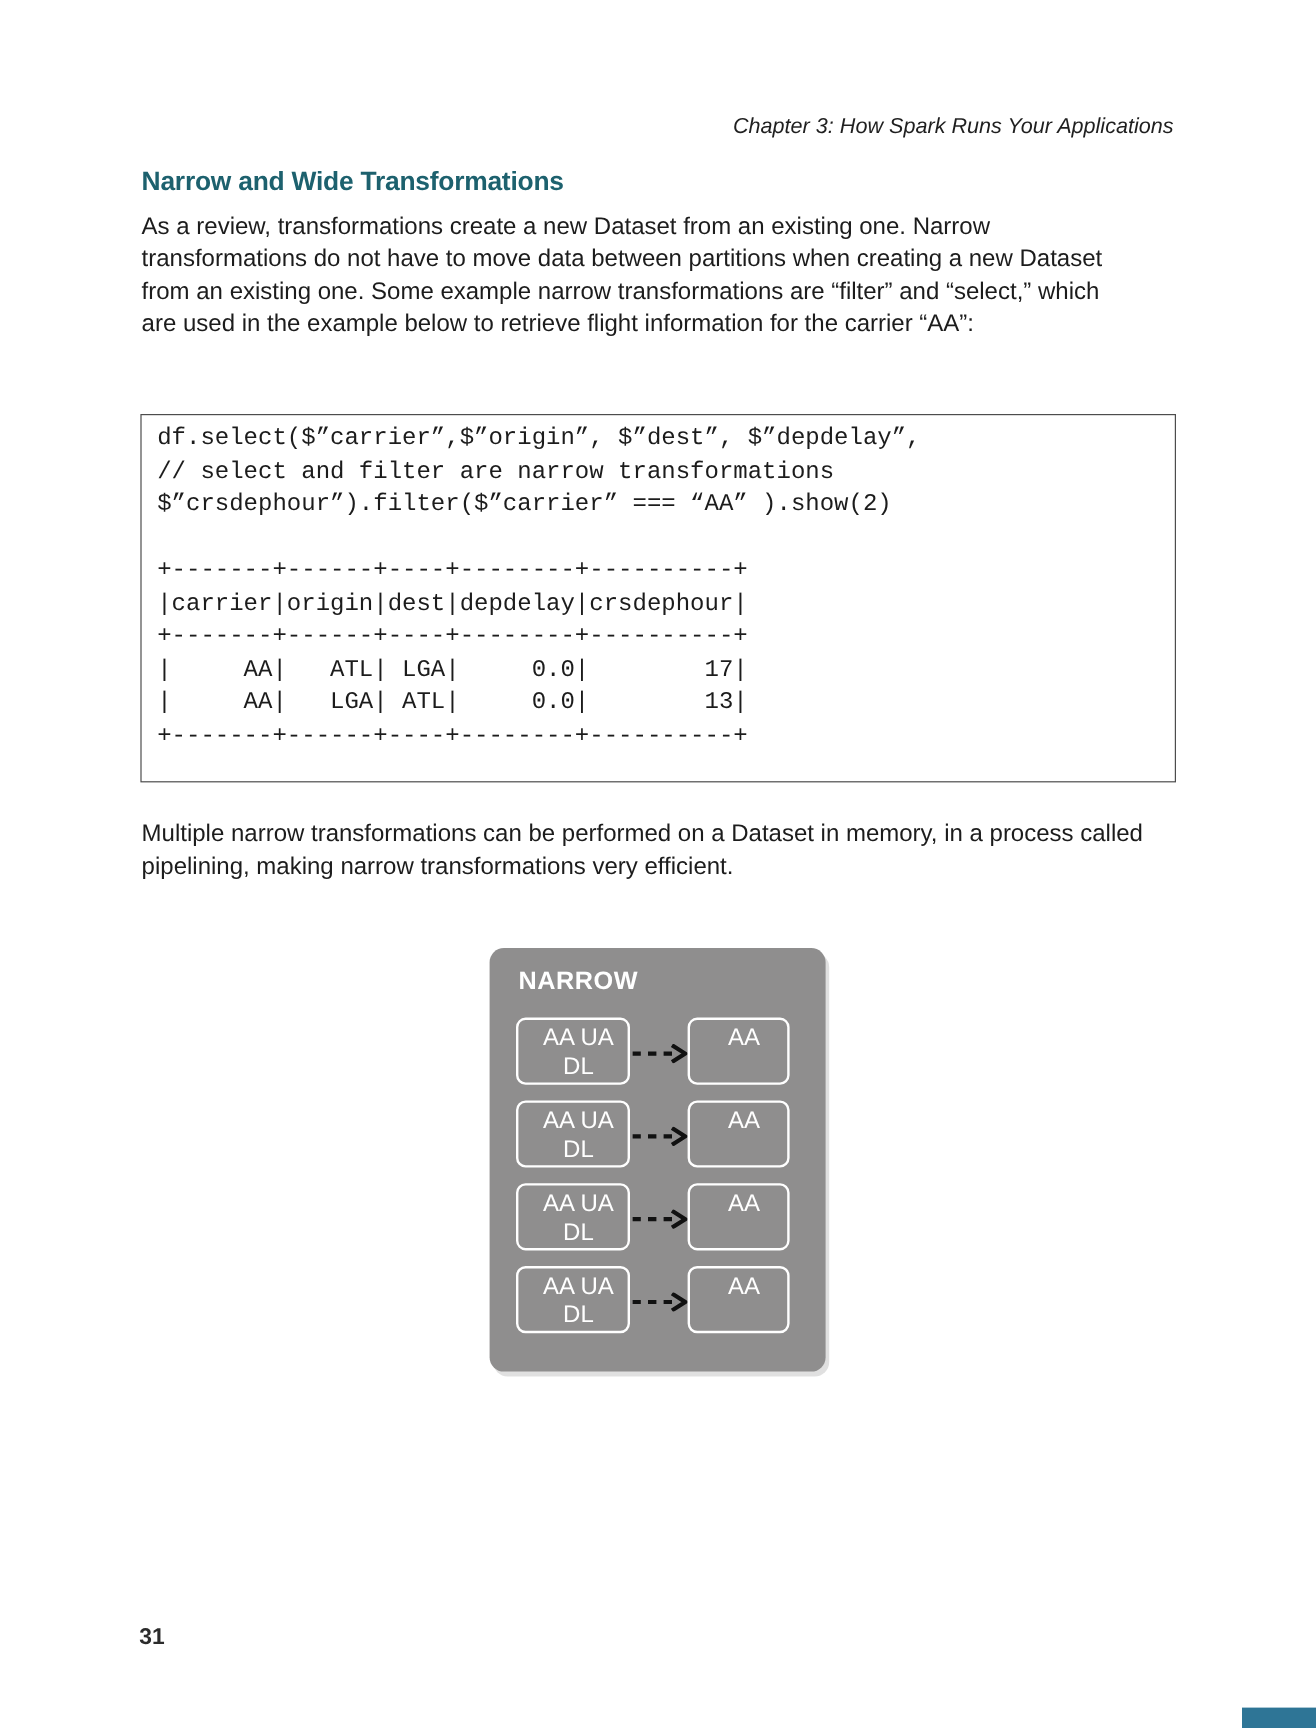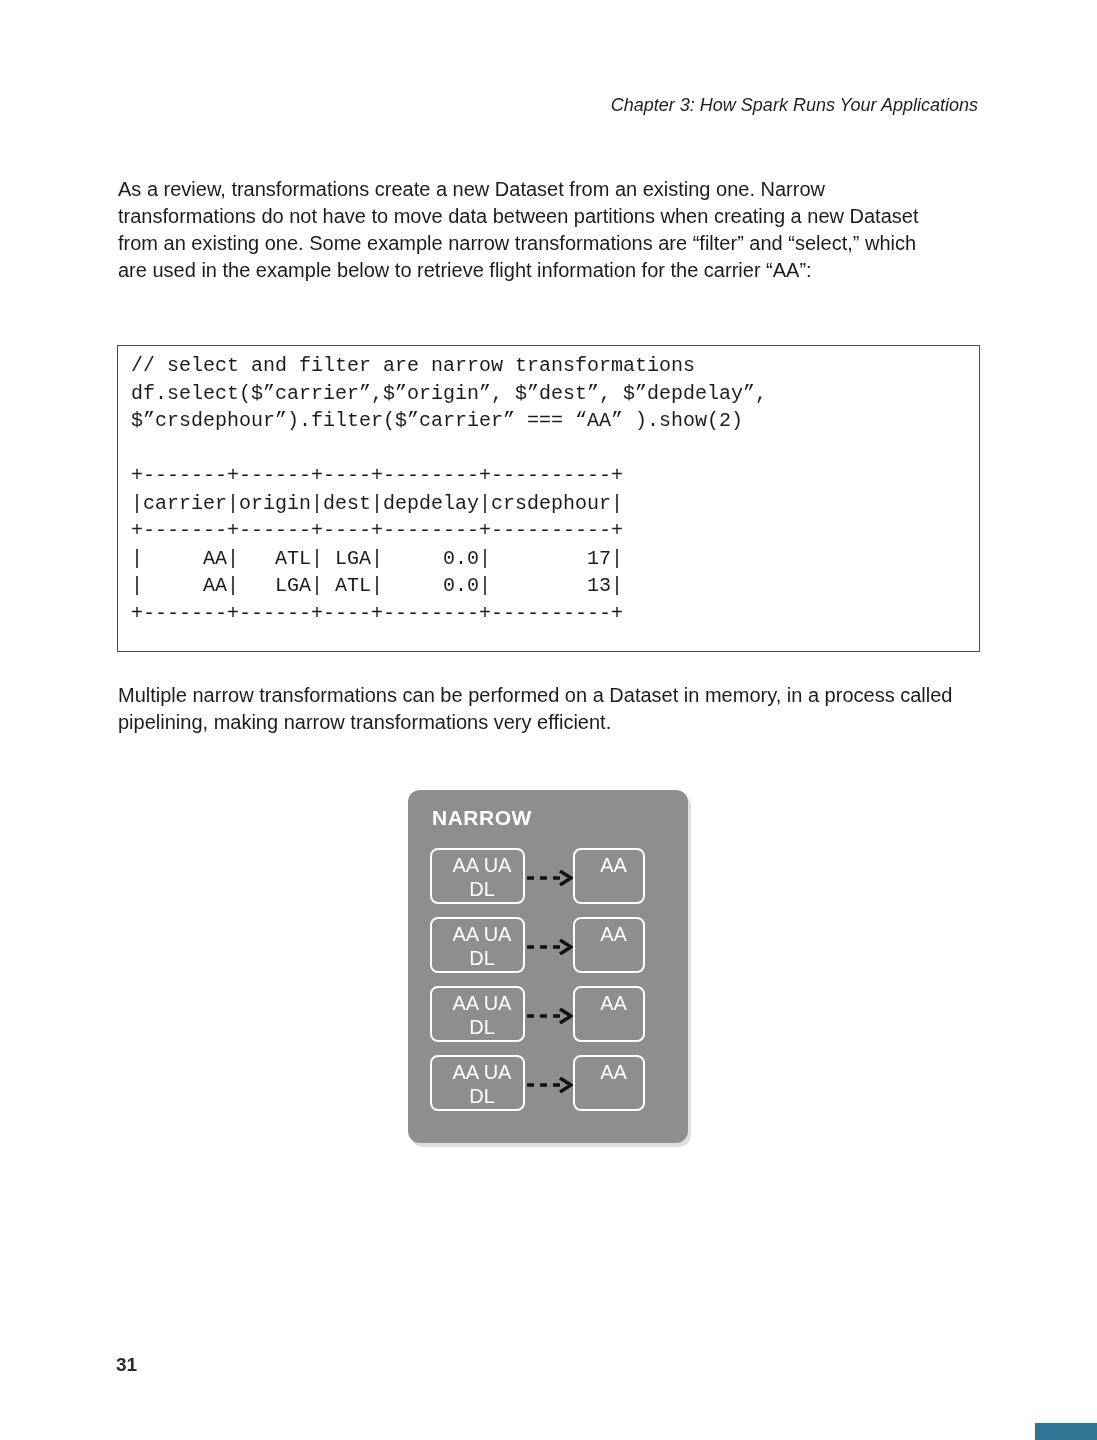--- a/index.html
+++ b/index.html
@@ -55,21 +55,21 @@
   .dia-row.r1 { top:127px; }
   .dia-row.r2 { top:196px; }
   .dia-row.r3 { top:265px; }
   .src-box {
     position:absolute; left:22px; top:0; width:95px; height:56px;
     border:2.5px solid #ffffff; border-radius:8px;
     color:#ffffff; font-size:20px; line-height:24px;
     padding:3px 0 0 9px;
   }
   .tgt-box {
-    position:absolute; left:165px; top:0; width:72px; height:56px;
+    position:absolute; left:165px; top:0; width:85px; height:56px;
     border:2.5px solid #ffffff; border-radius:8px;
     color:#ffffff; font-size:20px; line-height:24px;
     padding:3px 0 0 9px;
   }
   .dia-arrow { position:absolute; left:119px; top:22px; width:46px; height:16px; }
   .page-number {
     position:absolute; left:116px; top:1354px;
     font-size:19px; color:#2b2b2b;font-weight:bold;
   }
   .corner-accent {
@@ -77,26 +77,27 @@
     background:#2e7596;
   }
 </style>
 </head>
 <body>
 
 <div class="page">
 
   <div class="running-header">Chapter 3: How Spark Runs Your Applications</div>
 
+  <h2 class="section-title">Narrow and Wide Transformations</h2>
 
   <p class="para-1">As a review, transformations create a new Dataset from an existing one. Narrow transformations do not have to move data between partitions when creating a new Dataset from an existing one. Some example narrow transformations are “filter” and “select,” which are used in the example below to retrieve flight information for the carrier “AA”:</p>
 
   <div class="code-box">
+    <div class="code-line">df.select($”carrier”,$”origin”, $”dest”, $”depdelay”,</div>
     <div class="code-line">// select and filter are narrow transformations</div>
-    <div class="code-line">df.select($”carrier”,$”origin”, $”dest”, $”depdelay”,</div>
     <div class="code-line">$”crsdephour”).filter($”carrier” === “AA” ).show(2)</div>
     <div class="code-line blank"></div>
     <div class="code-line">+-------+------+----+--------+----------+</div>
     <div class="code-line">|carrier|origin|dest|depdelay|crsdephour|</div>
     <div class="code-line">+-------+------+----+--------+----------+</div>
     <div class="code-line">|     AA|   ATL| LGA|     0.0|        17|</div>
     <div class="code-line">|     AA|   LGA| ATL|     0.0|        13|</div>
     <div class="code-line">+-------+------+----+--------+----------+</div>
   </div>
 

